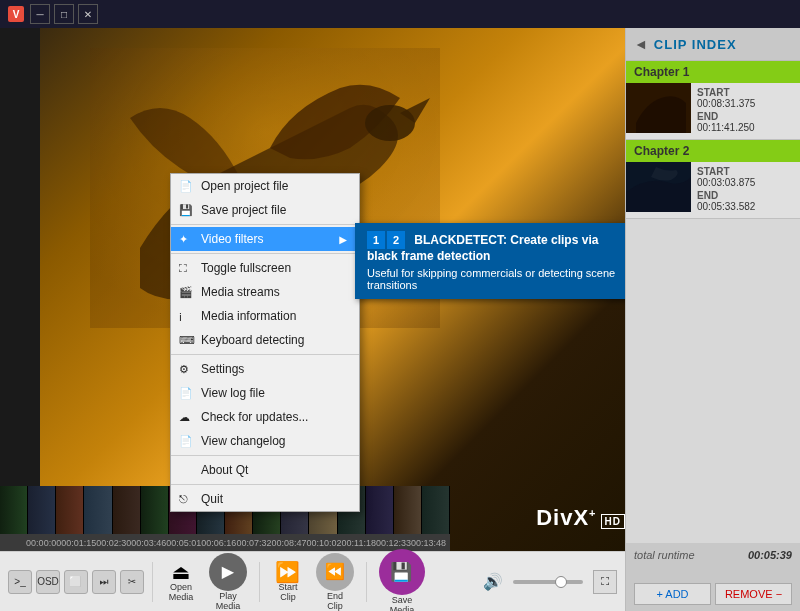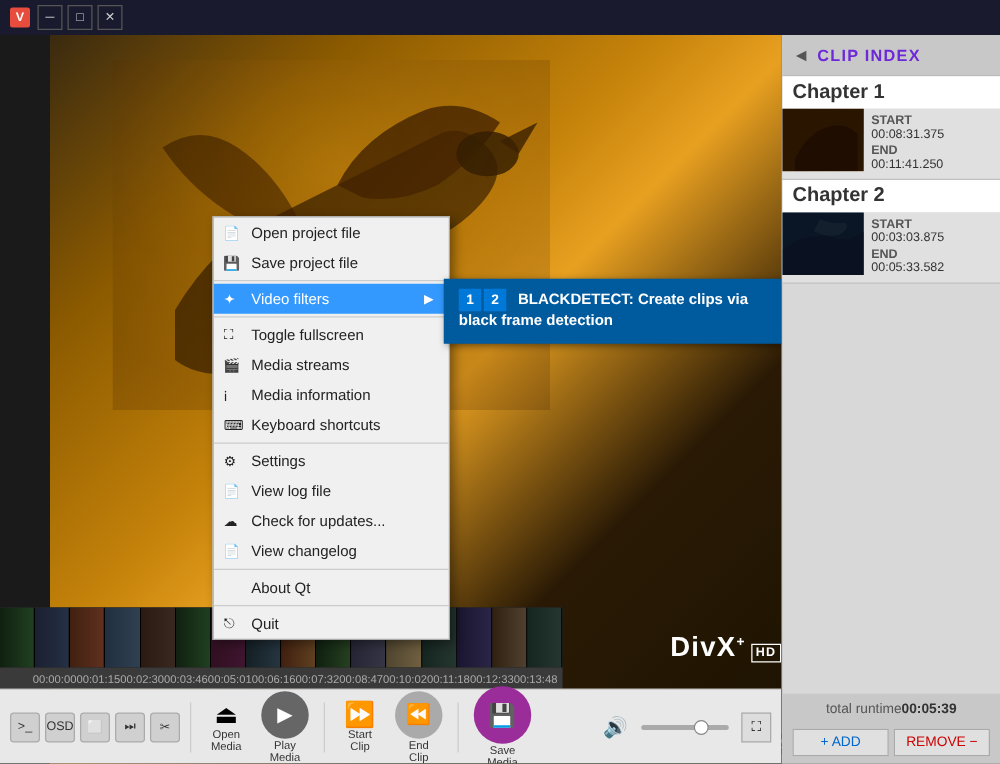--- a/index.html
+++ b/index.html
@@ -186,30 +186,30 @@
     .clip-back-btn {
       color: #555;
       font-size: 14px;
       margin-right: 6px;
       cursor: pointer;
     }
 
     .clip-index-title {
       font-size: 13px;
       font-weight: bold;
-      color: #6d28d9;
+      color: #0369a1;
       letter-spacing: 1px;
     }
 
     .clip-chapter {
       padding: 4px 8px;
-      font-size: 16px;
+      font-size: 12px;
       font-weight: bold;
       color: #333;
-      background: #ffffff;
+      background: #84cc16;
     }
 
     .clip-item {
       display: flex;
       align-items: stretch;
       border-bottom: 1px solid #c0c0c0;
       background: #e0e0e0;
     }
 
     .clip-thumbnail {
@@ -241,23 +241,24 @@
     }
 
     .clip-index-footer {
       margin-top: auto;
       background: #c8c8c8;
       padding: 6px 8px;
     }
 
     .runtime-row {
       display: flex;
-      justify-content: center;
-      align-items: center;
-      margin-bottom: 10px;
+      justify-content: space-between;
+      align-items: center;
+      margin-bottom: 22px;
+      font-style: italic;
     }
 
     .runtime-label {
       font-size: 11px;
       color: #555;
     }
 
     .runtime-value {
       font-size: 11px;
       color: #333;
@@ -528,21 +529,21 @@
       <div class="menu-item">
         <span class="menu-icon">🎬</span>
         <span>Media streams</span>
       </div>
       <div class="menu-item">
         <span class="menu-icon">ℹ</span>
         <span>Media information</span>
       </div>
       <div class="menu-item">
         <span class="menu-icon">⌨</span>
-        <span>Keyboard shortcuts</span>
+        <span>Keyboard detecting</span>
       </div>
       <div class="menu-separator"></div>
       <div class="menu-item">
         <span class="menu-icon">⚙</span>
         <span>Settings</span>
       </div>
       <div class="menu-item">
         <span class="menu-icon">📄</span>
         <span>View log file</span>
       </div>
@@ -567,20 +568,21 @@
     </div>
 
     <div class="tooltip-popup">
       <div class="tooltip-title">
         <span class="tooltip-numbers">
           <span class="tooltip-num">1</span>
           <span class="tooltip-num">2</span>
         </span>
         <span>BLACKDETECT: Create clips via black frame detection</span>
       </div>
+      <div>Useful for skipping commercials or detecting scene transitions</div>
     </div>
 
     <div class="timeline-container">
       <div class="filmstrip">
         <div class="filmstrip-inner">
           <div class="film-frame" style="background:linear-gradient(90deg,#102010,#204020)"></div>
           <div class="film-frame" style="background:linear-gradient(90deg,#1a2030,#253045)"></div>
           <div class="film-frame" style="background:linear-gradient(90deg,#402010,#603020)"></div>
           <div class="film-frame" style="background:linear-gradient(90deg,#203040,#304050)"></div>
           <div class="film-frame" style="background:linear-gradient(90deg,#2a1a10,#3a2820)"></div>

